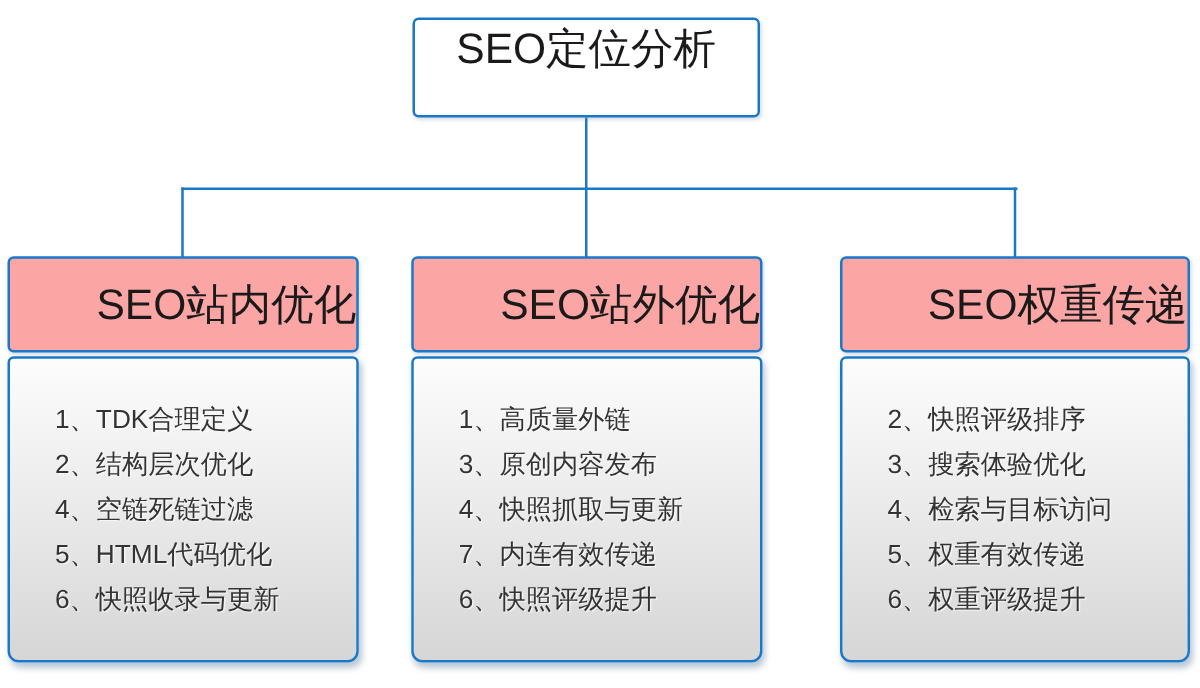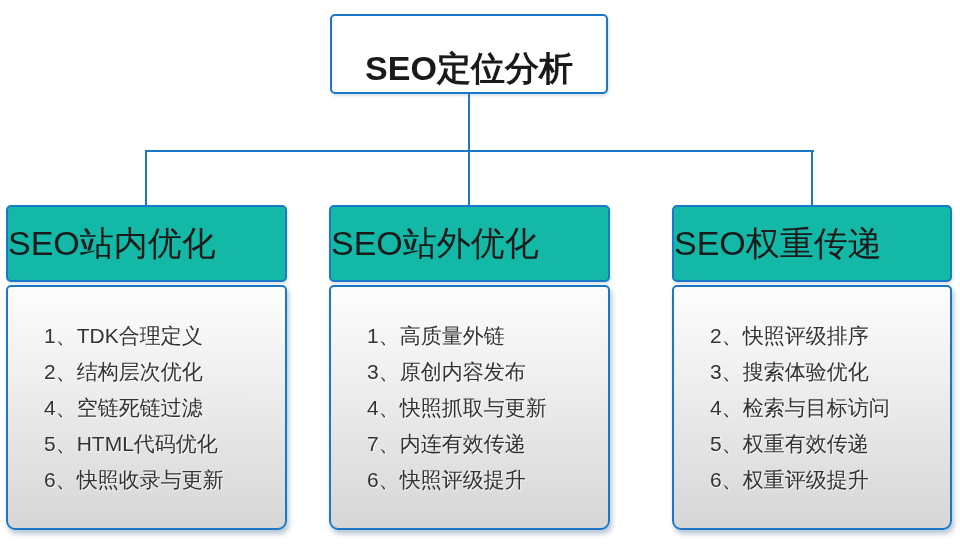--- a/index.html
+++ b/index.html
@@ -23,38 +23,37 @@
   .vline{width:2px;}
   .hline{height:2px;}
   
   .root-box{
     position:absolute;
     left:330px;top:14px;width:278px;height:80px;
     background:#ffffff;
     border:2px solid var(--border-blue);
     border-radius:5px;
     box-sizing:border-box;
-    display:flex;align-items:flex-end;justify-content:center;
+    display:flex;align-items:flex-start;justify-content:center;
     font-size:34px;
     color:#1a1a1a;
     box-shadow:1px 2px 3px rgba(100,130,160,.25);
-    font-weight:bold;
   }
   
   .col{position:absolute;top:205px;width:281px;}
   .col1{left:6px;}
   .col2{left:329px;}
   .col3{left:672px;width:280px;border-radius:21px;}
   .col-header{
     box-sizing:border-box;
     width:100%;height:77px;
-    background:#14b8a6;
+    background:#fca5a5;
     border:2px solid var(--border-blue);
     border-radius:5px;
-    display:flex;align-items:center;justify-content:flex-start;
+    display:flex;align-items:center;justify-content:flex-end;
     font-size:34px;
     color:#1a1a1a;
     box-shadow:1px 2px 3px rgba(100,130,160,.25);
   }
   .col-body{
     box-sizing:border-box;
     margin-top:3px;
     width:100%;height:245px;
     background:linear-gradient(180deg,var(--body-grad-top) 0%,var(--body-grad-mid) 45%,var(--body-grad-bottom) 100%);
     border:2px solid var(--border-blue);

